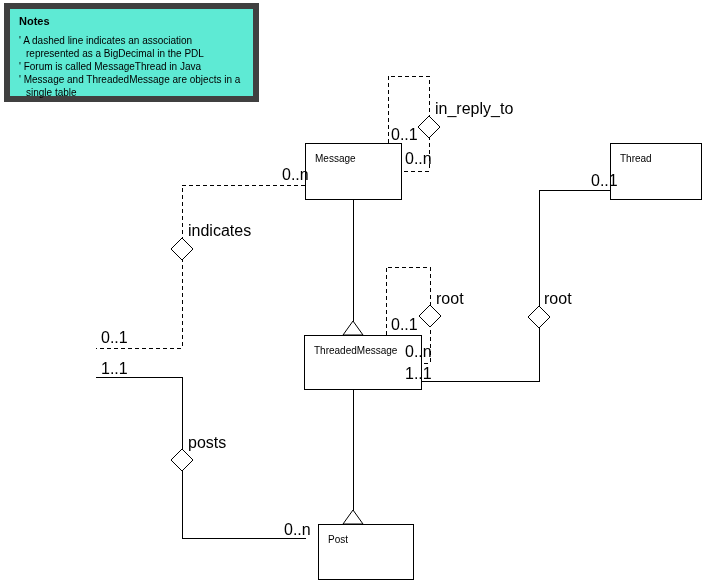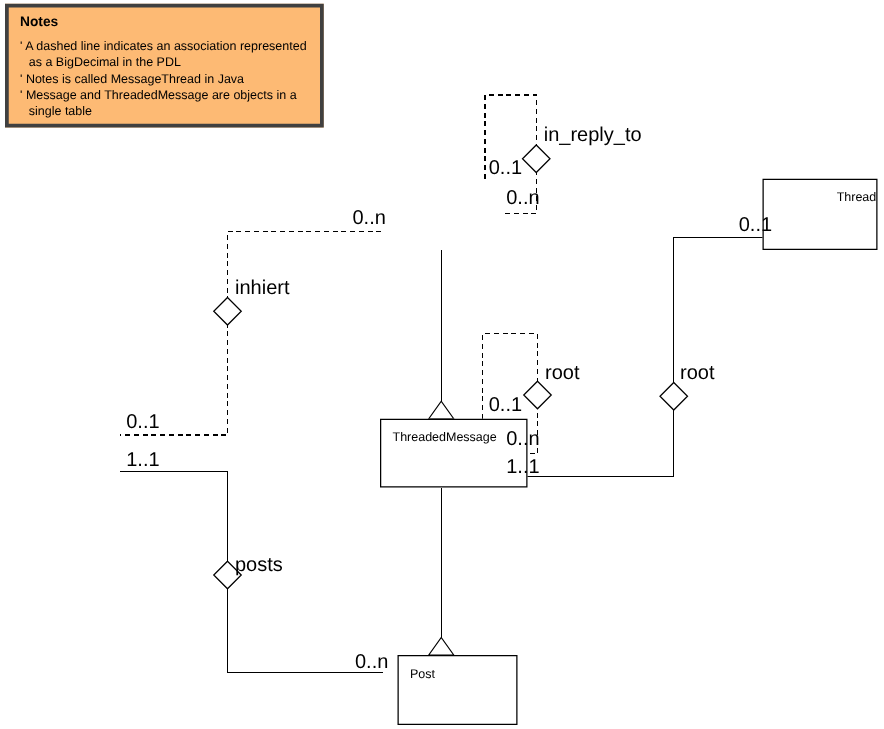--- a/index.html
+++ b/index.html
@@ -32,22 +32,22 @@
     font-size: 16px;
     white-space: nowrap;
     line-height: 10px;
   }
 
   .notes {
     position: absolute;
     left: 4px; top: 3px;
     width: 255px; height: 99px;
     box-sizing: border-box;
-    border: 3px solid #404040;
-    background: #fdba74;
+    border: 6px solid #404040;
+    background: #5eead4;
     padding: 5px 8px 0 9px;
   }
   .notes-title {
     font-size: 11px;
     font-weight: bold;
     margin: 1px 0 7px 0;
   }
   .notes ul {
     list-style: none;
     margin: 0; padding: 0;
@@ -91,44 +91,47 @@
       <polygon points="430,305 441,316 430,327 419,316"></polygon>
       <polygon points="539,306 550,317 539,328 528,317"></polygon>
       <polygon points="182,449 193,460 182,471 171,460"></polygon>
     </g>
   </svg>
 
   <div class="notes">
     <div class="notes-title">Notes</div>
     <ul>
       <li><span>'</span> <span>A dashed line indicates an association represented as a BigDecimal in the PDL</span></li>
-      <li><span>'</span> <span>Notes is called MessageThread in Java</span></li>
+      <li><span>'</span> <span>Forum is called MessageThread in Java</span></li>
       <li><span>'</span> <span>Message and ThreadedMessage are objects in a single table</span></li>
     </ul>
   </div>
 
+  <div class="entity" style="left:305px; top:143px; width:97px; height:57px;">
+    <span class="entity-label">Message</span>
+  </div>
 
-  <div class="entity" style="left:610px; top:143px; width:92px; height:57px;text-align:right;">
+  <div class="entity" style="left:610px; top:143px; width:92px; height:57px;">
     <span class="entity-label">Thread</span>
   </div>
 
 
   <div class="entity" style="left:304px; top:335px; width:118px; height:55px;">
     <span class="entity-label">ThreadedMessage</span>
   </div>
 
   <div class="entity" style="left:318px; top:524px; width:96px; height:56px;">
     <span class="entity-label">Post</span>
   </div>
 
   <span class="mult" style="left:435px; top:104px;">in_reply_to</span>
-  <span class="mult" style="left:188px; top:226px;">inhiert</span>
+  <span class="mult" style="left:188px; top:226px;">indicates</span>
   <span class="mult" style="left:436px; top:294px;">root</span>
   <span class="mult" style="left:544px; top:294px;">root</span>
-  <span class="mult" style="left:188px; top:448px;">posts</span>
+  <span class="mult" style="left:188px; top:438px;">posts</span>
 
   <span class="mult" style="left:391px; top:130px;">0..1</span>
   <span class="mult" style="left:405px; top:154px;">0..n</span>
   <span class="mult" style="left:282px; top:170px;">0..n</span>
   <span class="mult" style="left:101px; top:333px;">0..1</span>
   <span class="mult" style="left:101px; top:364px;">1..1</span>
   <span class="mult" style="left:284px; top:525px;">0..n</span>
   <span class="mult" style="left:391px; top:320px;">0..1</span>
   <span class="mult" style="left:405px; top:347px;">0..n</span>
   <span class="mult" style="left:405px; top:369px;">1..1</span>

